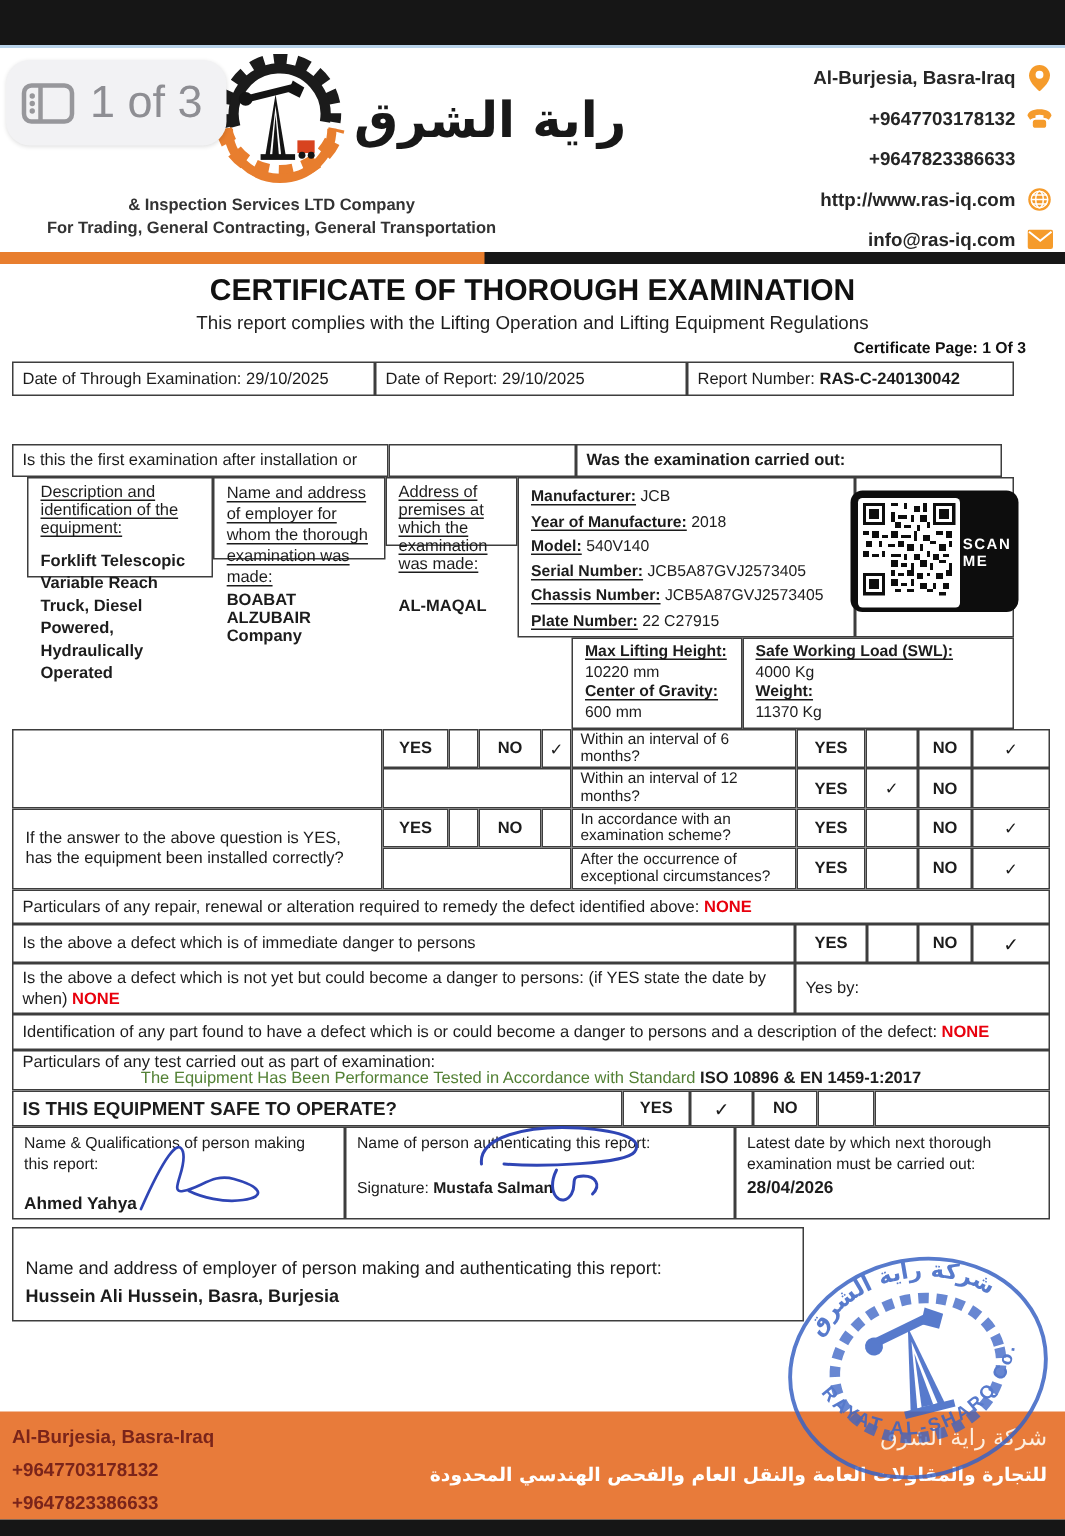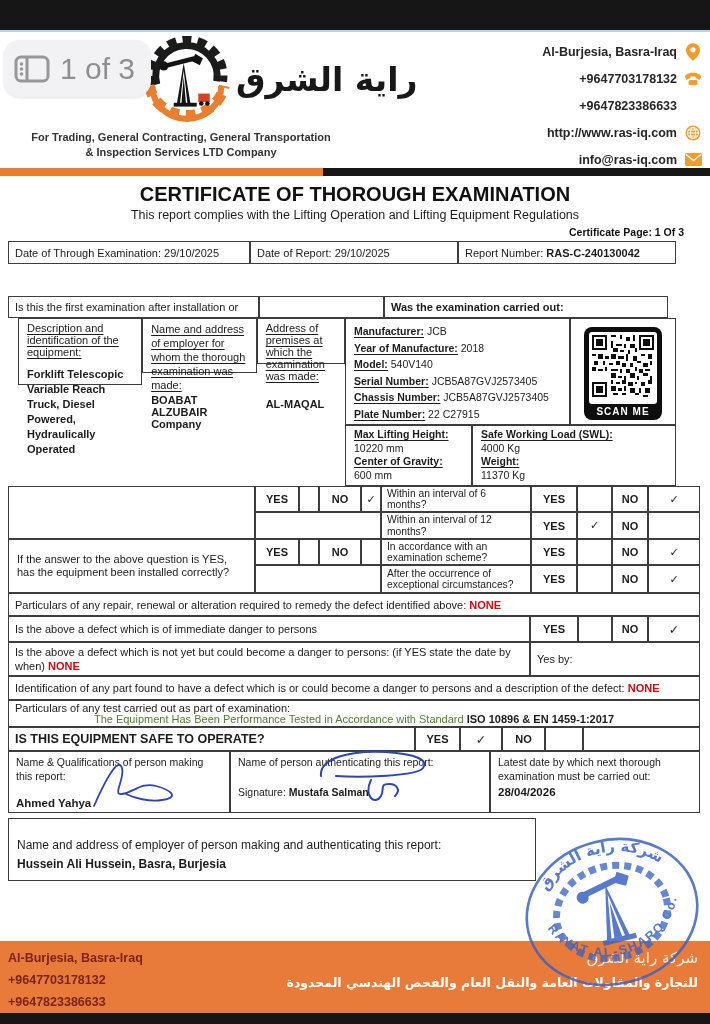--- a/index.html
+++ b/index.html
@@ -48,23 +48,23 @@
   .firstexam{left:8px;top:296px;display:flex;height:22px;}
 
   
   .equip{left:18px;top:318px;width:658px;height:168px;display:flex;}
   .eq-left{width:327px;display:flex;flex-direction:row;}
   .eq-left>div{border:1px solid #3d3d3d;box-sizing:border-box;padding:3px 8px;font-size:11px;}
   .eq-mid{width:225px;border:1px solid #3d3d3d;box-sizing:border-box;padding:4px 8px;font-size:10.5px;line-height:16.5px;}
   .eq-qr{width:106px;border:1px solid #3d3d3d;box-sizing:border-box;display:flex;align-items:flex-start;justify-content:center;padding-top:8px;}
   .eq-right{width:331px;display:flex;flex-direction:column;}
   .eq-rtop{display:flex;height:107px;}
-  .eq-rbot{display:flex;height:61px;}
+  .eq-rbot{display:flex;height:61px;margin-left:36px;}
   .eq-rbot>div{border:1px solid #3d3d3d;box-sizing:border-box;font-size:10.5px;line-height:13.5px;padding:2px 8px;}
-  .qr-frame{background:#0d0d0d;border-radius:8px;padding:5px 5px 3px;display:flex;flex-direction:column;align-items:center;gap:2px;}
+  .qr-frame{background:#0d0d0d;border-radius:8px;padding:5px 5px 3px;display:flex;flex-direction:row;align-items:center;gap:2px;}
   .qr-frame .qr-inner{background:#fff;border-radius:3px;padding:3px;}
   .scanme{color:#fff;font-size:10px;font-weight:bold;letter-spacing:1px;}
 
   
   .cgrid{left:8px;top:486px;display:grid;
          grid-template-columns:247px 44px 20px 42px 20px 150px 46px 35px 36px 52px;
          grid-template-rows:26px 27px 26px 28px;}
   .cgrid>div{border:1px solid #3d3d3d;box-sizing:border-box;display:flex;align-items:center;
              justify-content:center;font-size:11px;background:#fff;}
   .cgrid .lq{justify-content:flex-start;padding:0 8px;font-size:11px;line-height:13px;}
@@ -114,22 +114,22 @@
         <path d="M72,22 l10,6 -4,9 -10,-5 z"></path>
         <rect x="44" y="86" width="30" height="5"></rect>
       </g>
       <rect x="76" y="74" width="15" height="11" fill="#d8431f"></rect>
       <circle cx="80" cy="87" r="3" fill="#141414"></circle>
       <circle cx="88" cy="87" r="3" fill="#141414"></circle>
     </svg>
     <div class="logo-arabic ar">راية الشرق</div>
   </div>
   <div class="abs tagline">
+    <div>&amp; Inspection Services LTD Company</div>
     <div>For Trading, General Contracting, General Transportation</div>
-    <div>&amp; Inspection Services LTD Company</div>
   </div>
 
   <div class="abs contact">
     <div class="contact-row">
       <span class="contact-text">Al-Burjesia, Basra-Iraq</span>
       <span class="icon-slot">
         <svg width="14" height="18" viewBox="0 0 16 20">
             <path d="M8,0 C3.6,0 0,3.6 0,8 c0,6 8,12 8,12 s8,-6 8,-12 C16,3.6 12.4,0 8,0 z" fill="#F59B2B"></path>
             <circle cx="8" cy="7.5" r="3" fill="#fff"></circle>
           </svg>

